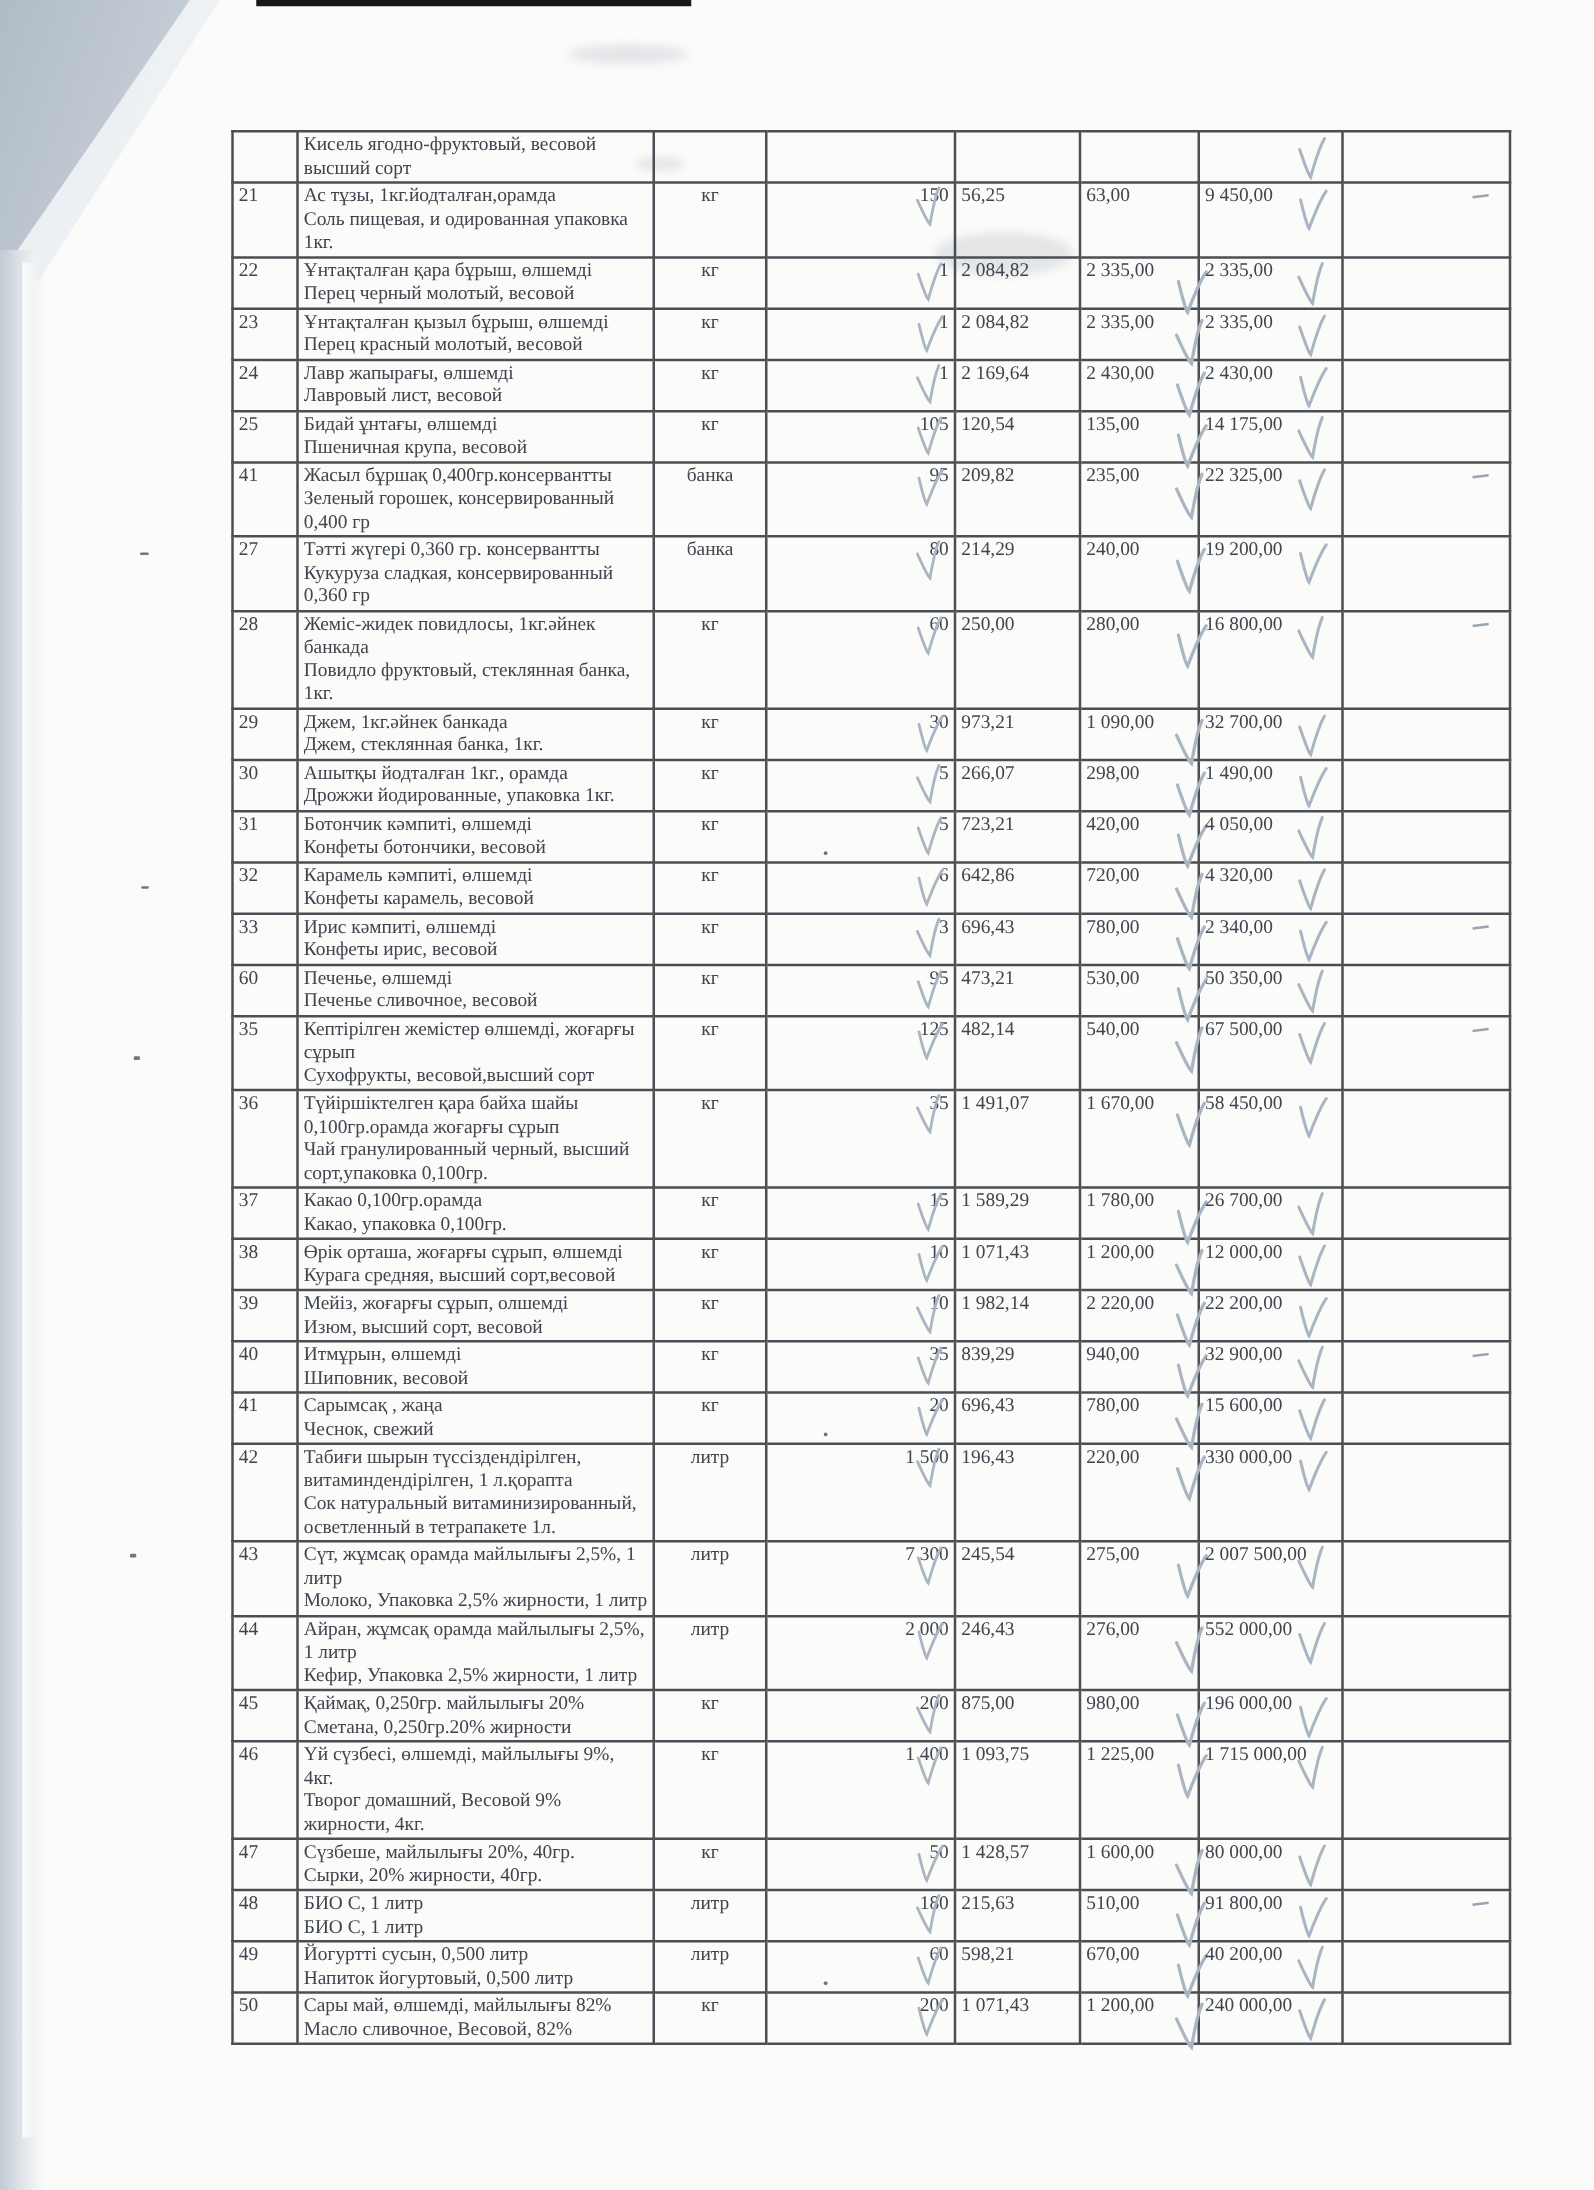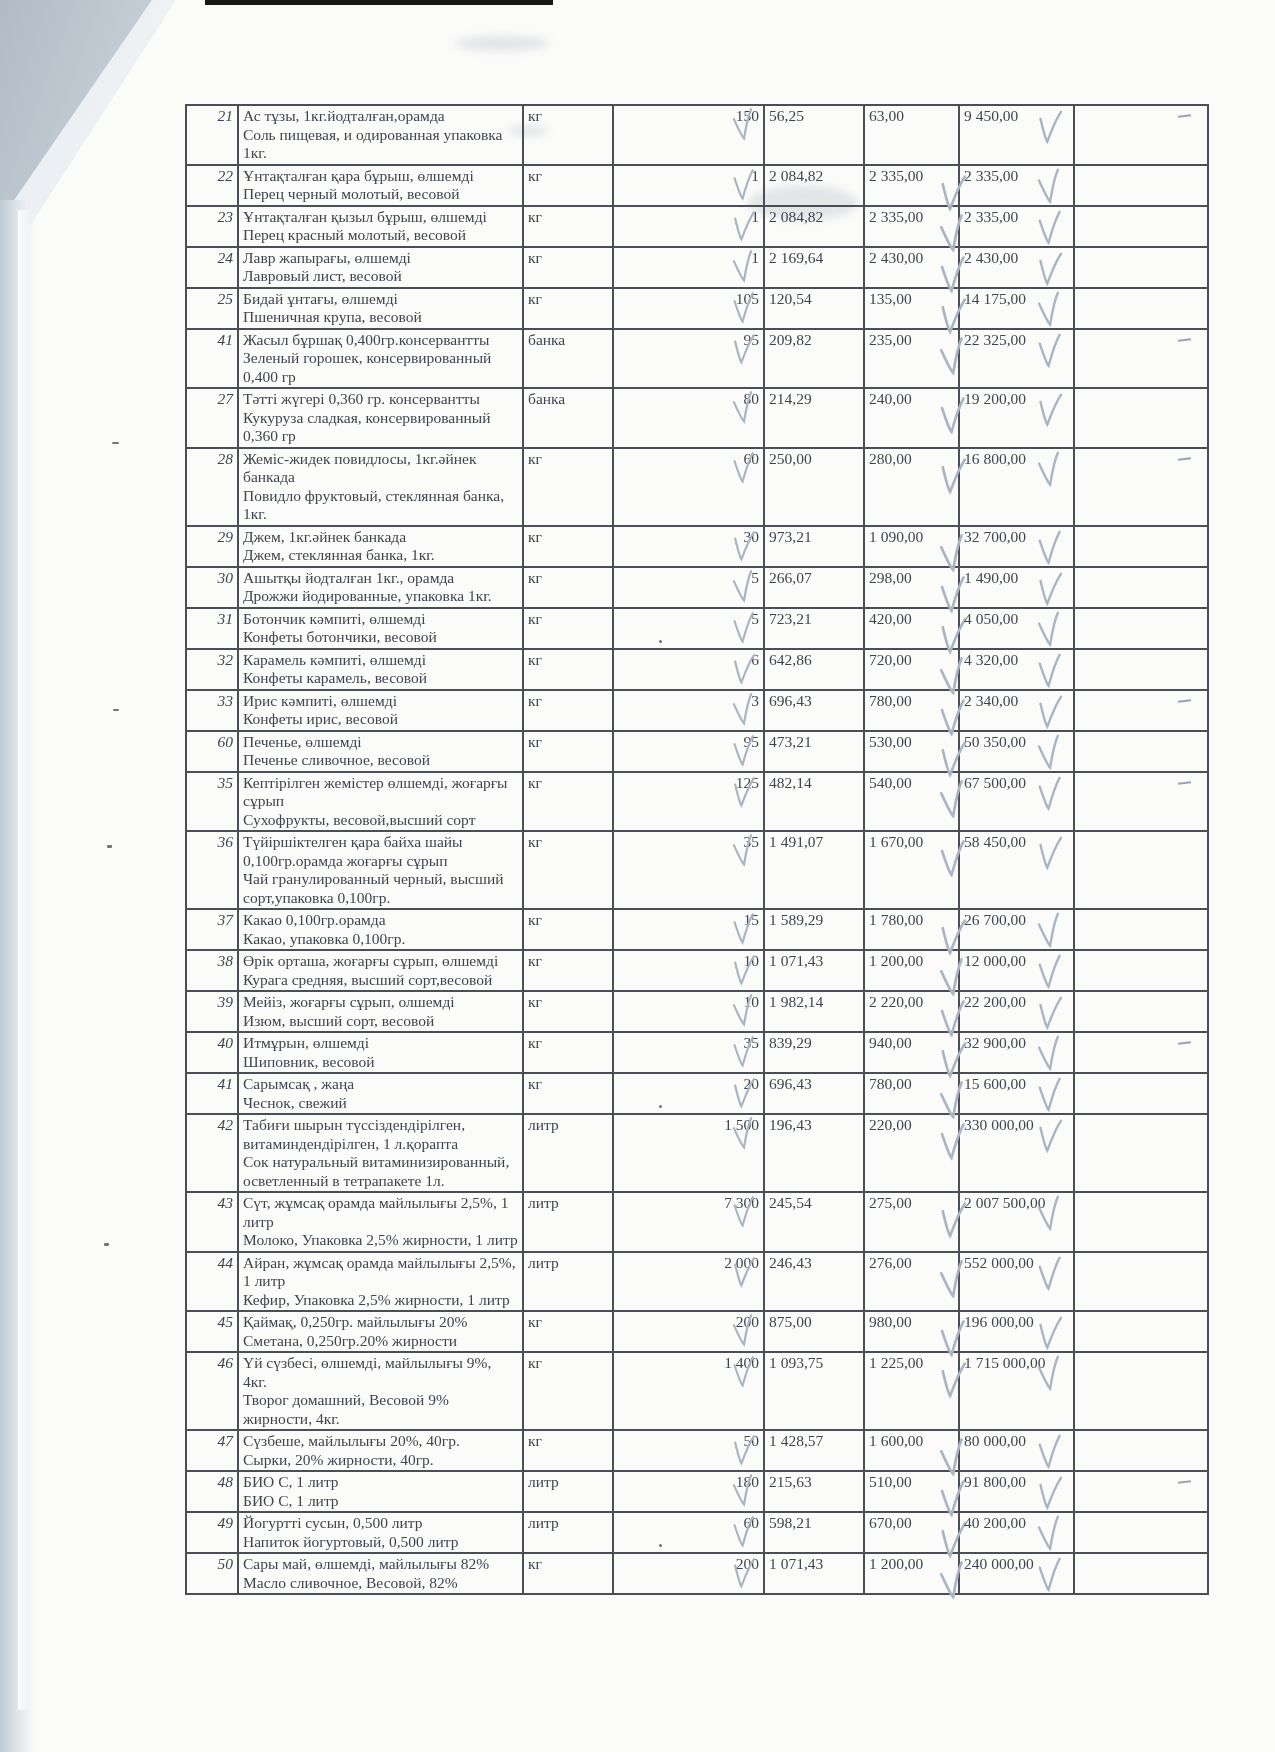--- a/index.html
+++ b/index.html
@@ -26,23 +26,23 @@
   
   table.doc{
     position:absolute;left:185px;top:104px;width:1022px;
     border-collapse:collapse;table-layout:fixed;
     color:#3f444e;font-size:15.5px;line-height:18.5px;
   }
   table.doc td{
     border:2px solid #4b4f55;
     vertical-align:top;padding:1px 4px;position:relative;overflow:visible;
   }
-  td.c-num{text-align:right;font-style:italic;}
+  td.c-num{text-align:left;}
   td.c-name{padding-left:10px;padding-right:6px;}
-  td.c-unit{text-align:left;}
+  td.c-unit{text-align:center;}
   td.c-qty{text-align:right;}
   td.c-p1,td.c-p2,td.c-tot{padding-left:12px;}
   td.c-extra{}
   .nm{margin:0;}
   
   svg.tick{position:absolute;pointer-events:none;overflow:visible;}
   svg.tick path{fill:none;stroke:#a9b5c2;stroke-width:2.6;stroke-linecap:round;}
   .tick-qty{right:9px;top:2px;width:22px;height:34px;}
   .tick-p2{right:-7px;top:4px;width:26px;height:46px;}
   .tick-tot{right:12px;top:2px;width:24px;height:38px;}
@@ -75,20 +75,36 @@
       <col style="width:285px">
       <col style="width:90px">
       <col style="width:151px">
     <col style="width:100px">
       <col style="width:95px">
       <col style="width:115px">
       <col style="width:134px">
   </colgroup>
   <tbody id="tbody">
       <tr>
+        <td class="c-num"></td>
+        <td class="c-name">
+          <div class="nm">Кисель ягодно-фруктовый, весовой высший сорт</div>
+        </td>
+        <td class="c-unit"></td>
+        <td class="c-qty"></td>
+        <td class="c-p1"></td>
+        <td class="c-p2"></td>
+        <td class="c-tot">
+          <svg viewBox="0 0 26 40" class="tick tick-tot ">
+            <path d="M3 12 C 7 24, 10 33, 12.5 36 C 14.5 29, 19 12, 24.5 2.5"></path>
+          </svg>
+        </td>
+        <td class="c-extra"></td>
+      </tr>
+      <tr>
         <td class="c-num"><span>21</span></td>
         <td class="c-name">
           <div class="nm">Ас тұзы, 1кг.йодталған,орамда</div>
           <div class="nm">Соль пищевая, и одированная упаковка 1кг.</div>
         </td>
         <td class="c-unit"><span>кг</span></td>
         <td class="c-qty"><span>150</span><svg viewBox="0 0 26 40" class="tick tick-qty r2">
             <path d="M3 12 C 7 24, 10 33, 12.5 36 C 14.5 29, 19 12, 24.5 2.5"></path>
           </svg></td>
         <td class="c-p1"><span>56,25</span></td>

